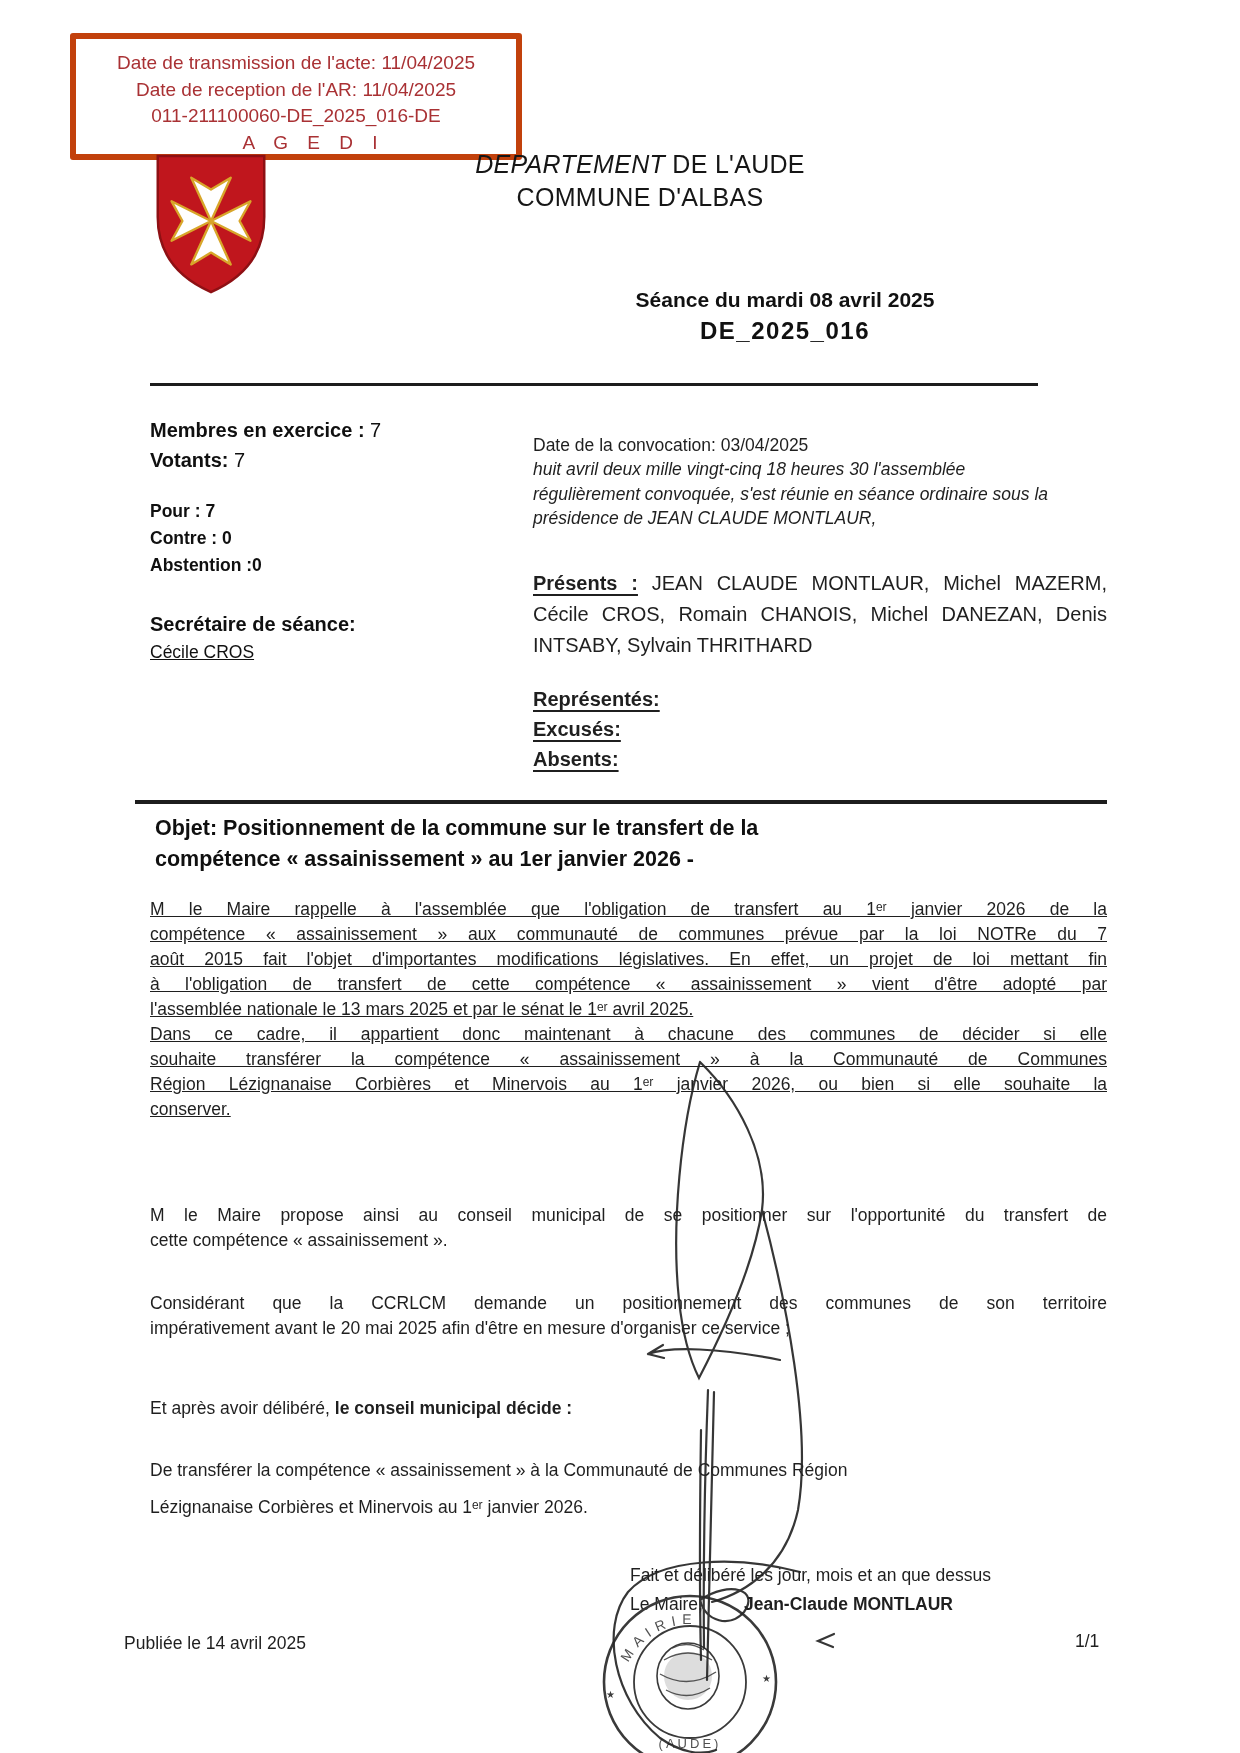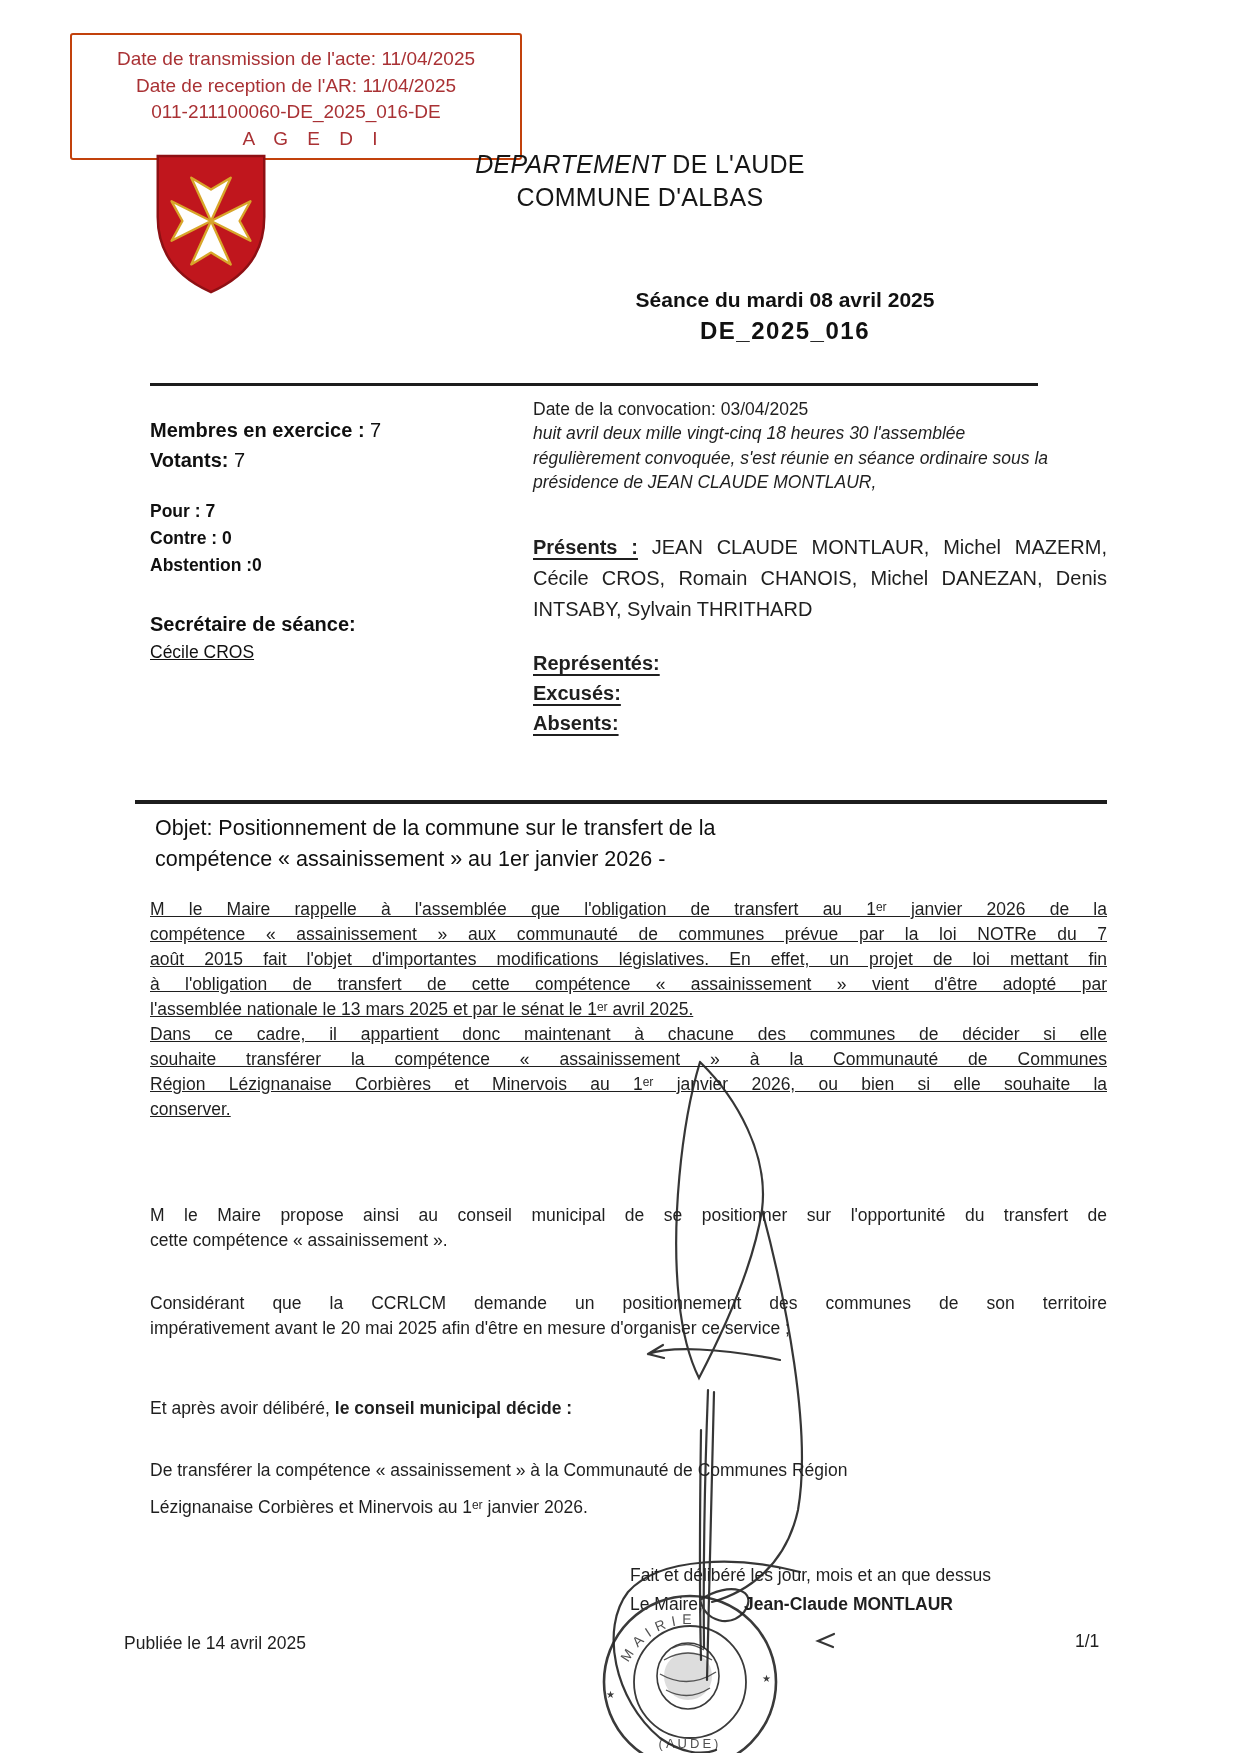--- a/index.html
+++ b/index.html
@@ -9,21 +9,21 @@
     font-family:"Liberation Sans", sans-serif; color:#1f1f1f;
   }
   .abs { position:absolute; }
   .b { font-weight:bold;margin-top:28px; }
   .it { font-style:italic; }
   .u { text-decoration:underline; text-decoration-thickness:2px; text-underline-offset:4px; }
 
   
   .red-stamp {
     left:70px; top:33px; width:452px; height:127px; box-sizing:border-box;
-    border:2px solid #c2410c; border-radius:3px;
+    border:6px solid #c2410c; border-radius:3px;
     color:#a93134; font-size:19px; line-height:26.5px; text-align:center; padding-top:11px;
   }
   .red-stamp .agedi { letter-spacing:7px;padding-left:35px; }
 
   
   .coat { left:150px; top:152px; width:122px; height:143px; }
 
   
   .dept-header { left:400px; top:148px; width:480px; text-align:center;
     font-size:25px; line-height:33px; color:#161616; letter-spacing:.3px; }
@@ -37,28 +37,28 @@
   .hr2 { left:135px; top:800px; width:972px; height:4px; background:#1d1d1d; }
 
   
   .left-col { left:150px; top:415px; width:340px; color:#101010; }
   .lc-main { font-size:20px; line-height:30px; }
   .lc-votes { margin-top:23px; font-weight:bold; font-size:17.5px; line-height:27px; }
   .lc-secr-label { margin-top:30px; font-weight:bold; font-size:20px; line-height:30px; }
   .lc-secr-name { font-size:17.5px; line-height:27px;text-decoration:underline; }
 
   
-  .right-col { left:533px; top:398px; width:574px; }
+  .right-col { left:533px; top:434px; width:574px; }
   .rc-conv { font-size:17.5px; line-height:23px; }
   .rc-it { font-style:italic; font-size:17.5px; line-height:24.6px; }
   .rc-presents { margin-top:37px; font-size:20px; line-height:31px; text-align:justify; }
   .rc-status { margin-top:23px; font-size:20px; line-height:30px; font-weight:bold; }
 
   
-  .objet { left:155px; top:813px; width:950px; font-weight:normal; font-size:21.5px; line-height:31px; color:#101010; }
+  .objet { left:155px; top:813px; width:950px; font-weight:bold; font-size:21.5px; line-height:31px; color:#101010; }
 
   
   .bodyblock { left:150px; width:957px; font-size:17.5px; line-height:25px; }
   .jl { text-align:justify; text-align-last:justify; }
   .ll { text-align:left; }
   #p12 { top:897px;text-decoration:underline; }
   #p3  { top:1203px; }
   #p4  { top:1291px; }
   #p5  { top:1396px; }
   #p6  { top:1452px; line-height:37px; }

